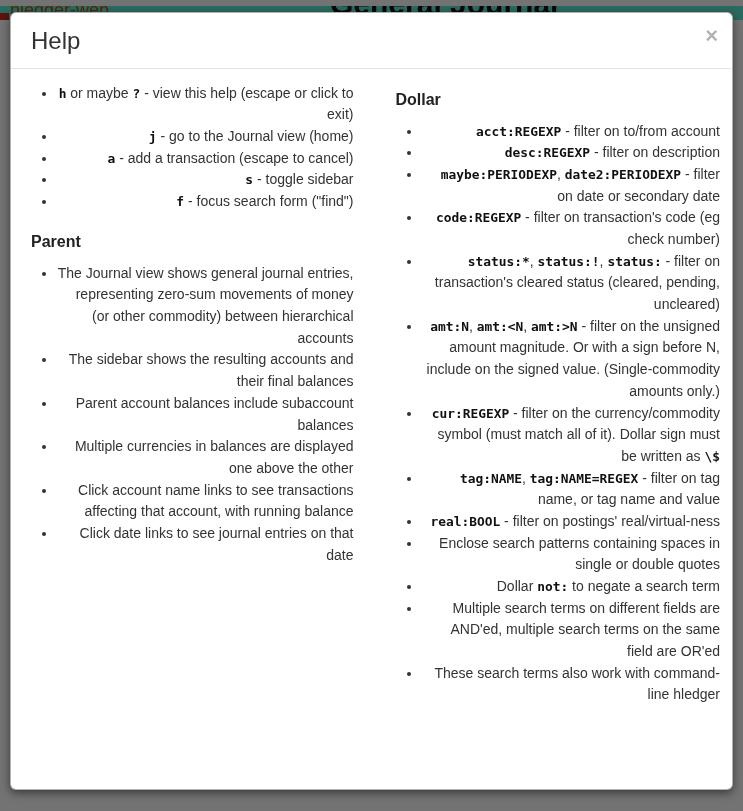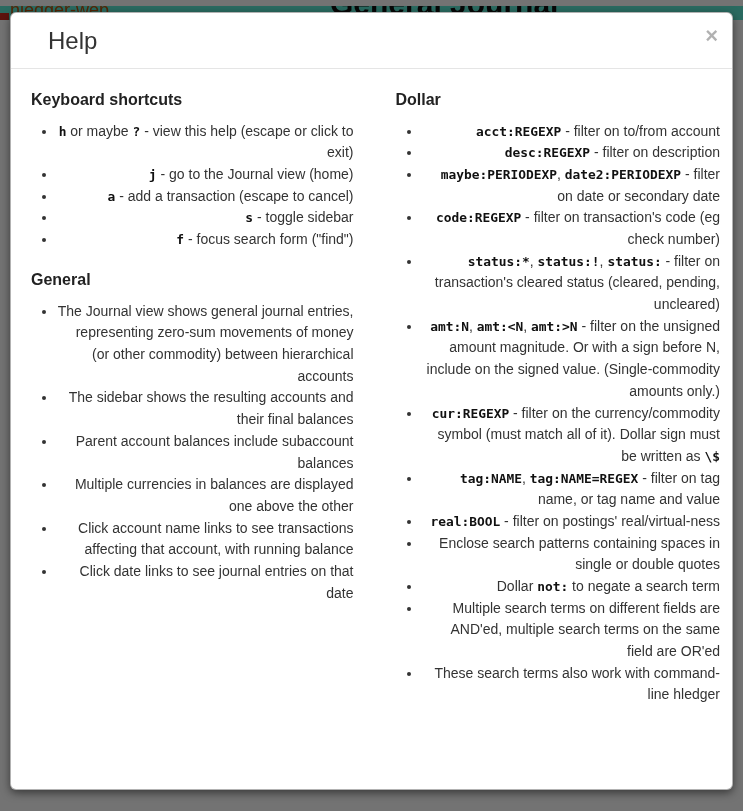--- a/index.html
+++ b/index.html
@@ -41,21 +41,21 @@
   .modal {
     position: absolute; left: 10px; top: 12px; width: 723px; height: 778px;
     background: #fff;
     border: 1px solid rgba(0,0,0,0.3);
     border-radius: 6px;
     box-shadow: 0 3px 9px rgba(0,0,0,0.5);
     z-index: 2;
     overflow: hidden;
   }
   .modal-header {
-    padding: 14px 15px 13px 37px;
+    padding: 14px 15px 13px 20px;
     border-bottom: 1px solid #e5e5e5;
     position: relative;
   }
   .modal-title { font-size: 24px; font-weight: normal; color: #333; line-height: 1.15; }
   .close {
     position: absolute; right: 14px; top: 12px;
     font-size: 22px; font-weight: bold; line-height: 1;
     color: #000; opacity: 0.3;
     background: none; border: none; cursor: pointer;
     font-family: "Liberation Sans", sans-serif;
@@ -98,29 +98,28 @@
 
 <div class="backdrop"></div>
 
 <div class="modal">
   <div class="modal-header">
     <h1 class="modal-title">Help</h1>
     <button class="close">×</button>
   </div>
   <div class="modal-body">
     <div class="col col-left">
-      <h3 class="sec">Keyboard shortcuts</h3>
       <ul>
           <li><code>h</code><span> or maybe </span><code>?</code><span> - view this help (escape or click to exit)</span></li>
           <li><code>j</code><span> - go to the Journal view (home)</span></li>
           <li><code>a</code><span> - add a transaction (escape to cancel)</span></li>
           <li><code>s</code><span> - toggle sidebar</span></li>
           <li><code>f</code><span> - focus search form ("find")</span></li>
         </ul>
-      <h3 class="sec">General</h3>
+      <h3 class="sec">Parent</h3>
       <ul>
           <li><span>The Journal view shows general journal entries, representing zero-sum movements of money (or other commodity) between hierarchical accounts</span></li>
           <li><span>The sidebar shows the resulting accounts and their final balances</span></li>
           <li><span>Parent account balances include subaccount balances</span></li>
           <li><span>Multiple currencies in balances are displayed one above the other</span></li>
           <li><span>Click account name links to see transactions affecting that account, with running balance</span></li>
           <li><span>Click date links to see journal entries on that date</span></li>
         </ul>
     </div>
     <div class="col col-right">

